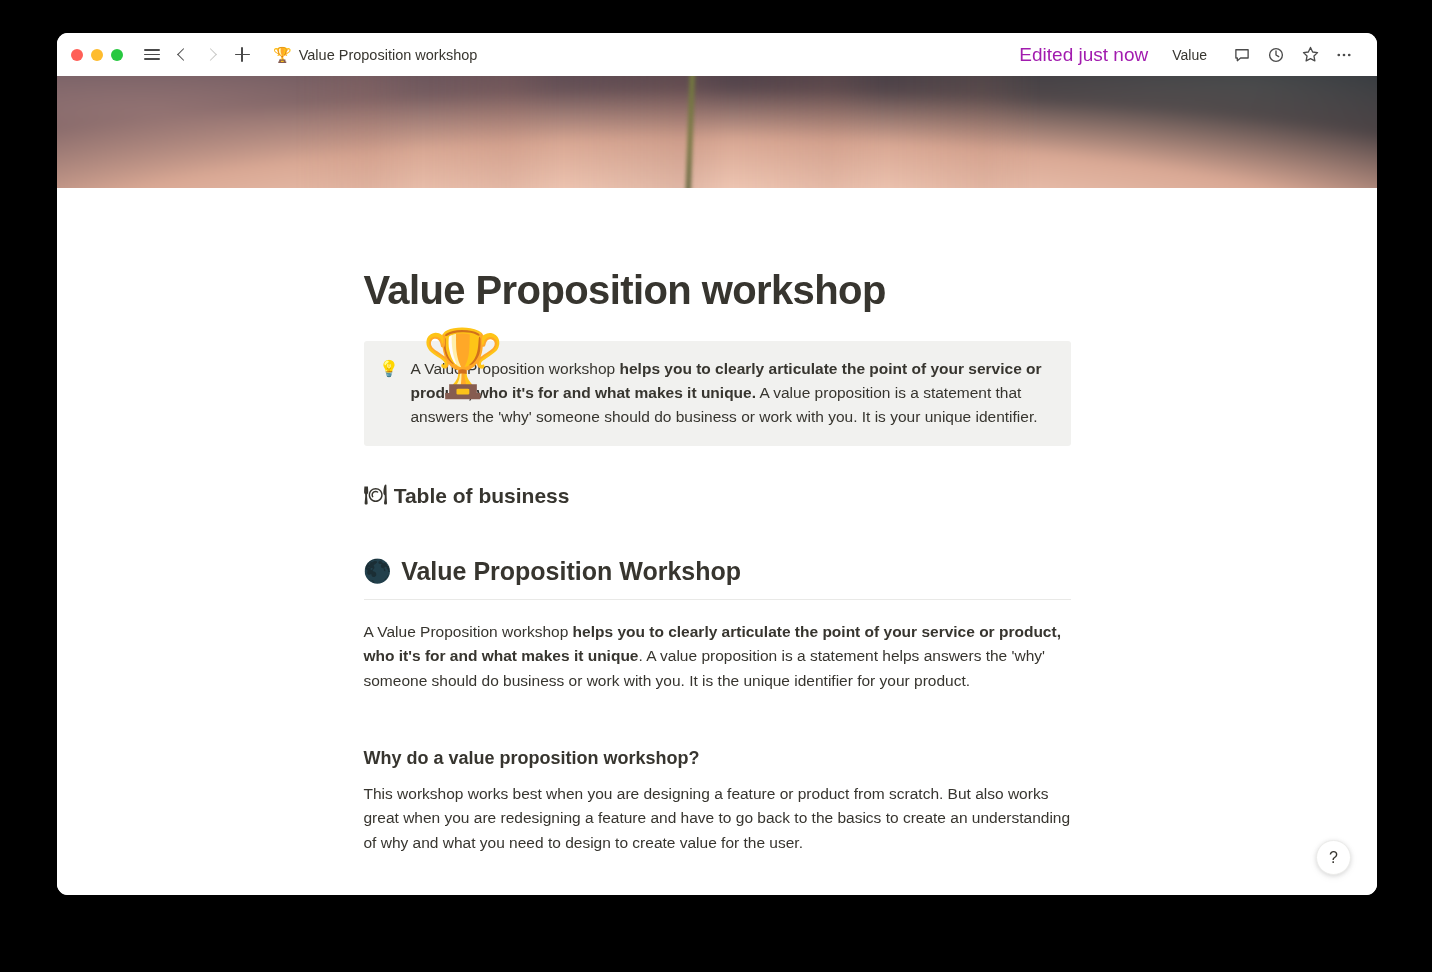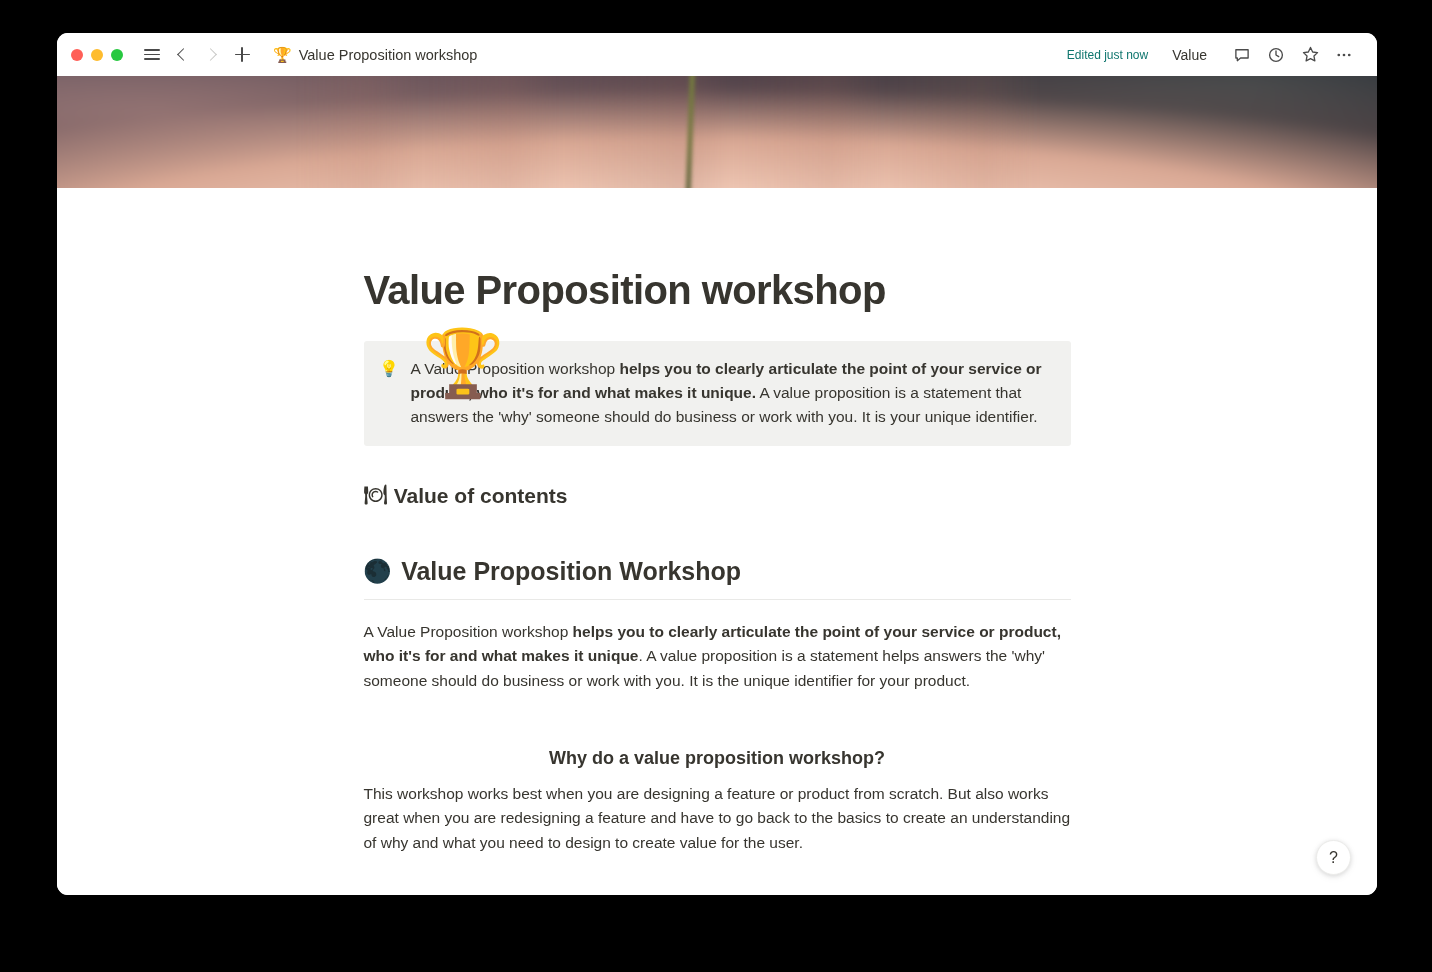--- a/index.html
+++ b/index.html
@@ -79,21 +79,21 @@
   .tabcrumb .emo { font-size: 15px; line-height: 1; }
   .tabcrumb .ttl {
     font-size: 14.5px; color: #37352f; white-space: nowrap;
   }
 
   .tb-right {
     margin-left: auto;
     display: flex; align-items: center; gap: 4px;
   }
   .edited {
-    font-size: 12px; color: #0f766e; margin-right: 11px; white-space: nowrap;
+    font-size: 19px; color: #a21caf; margin-right: 11px; white-space: nowrap;
   }
   .share {
     font-size: 14px; color: #37352f; padding: 4px 9px;
     border-radius: 4px; cursor: pointer; margin-right: 7px; white-space: nowrap;
   }
 
   .ticon { width: 30px; height: 30px; display:flex; align-items:center; justify-content:center;
            border-radius: 5px; cursor: pointer; }
   .ticon svg { display: block; }
 
@@ -229,21 +229,20 @@
   }
   .para b { font-weight: 700; }
 
   .sub-head {
     margin-top: 54px;
     margin-bottom: 11px;
     font-size: 18px;
     font-weight: 700;
     color: #37352f;
     line-height: 1.3;
-    text-align: center;
   }
 
   
   .help-bubble {
     position: absolute;
     right: 26px;
     bottom: 20px;
     width: 35px; height: 35px;
     border-radius: 50%;
     background: #ffffff;
@@ -338,21 +337,21 @@
 
       <div class="callout">
         <span class="co-emoji">💡</span>
         <div class="co-text">
           <span>A Value Proposition workshop </span><b>helps you to clearly articulate the point of your service or product, who it's for and what makes it unique.</b><span> A value proposition is a statement that answers the 'why' someone should do business or work with you. It is your unique identifier.</span>
         </div>
       </div>
 
       <div class="toc-head">
         <span class="emo">🍽</span>
-        <span>Value of contents</span>
+        <span>Table of business</span>
       </div>
 
       <div class="section-head">
         <span class="emo">🌑</span>
         <span>Value Proposition Workshop</span>
       </div>
       <div class="divider"></div>
 
       <p class="para">
         <span>A Value Proposition workshop </span><b>helps you to clearly articulate the point of your service or product, who it's for and what makes it unique</b><span>. A value proposition is a statement helps answers the 'why' someone should do business or work with you. It is the unique identifier for your product.</span>

